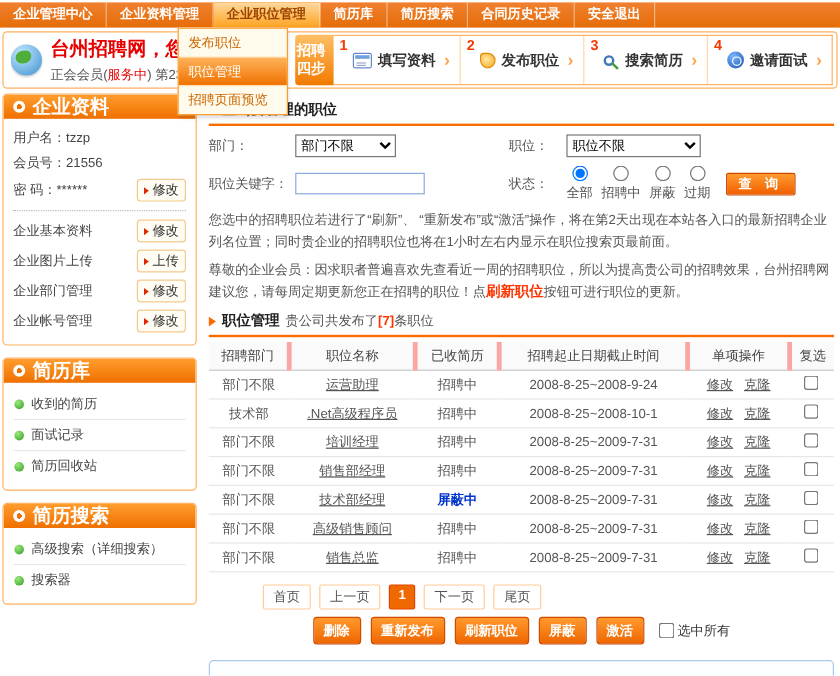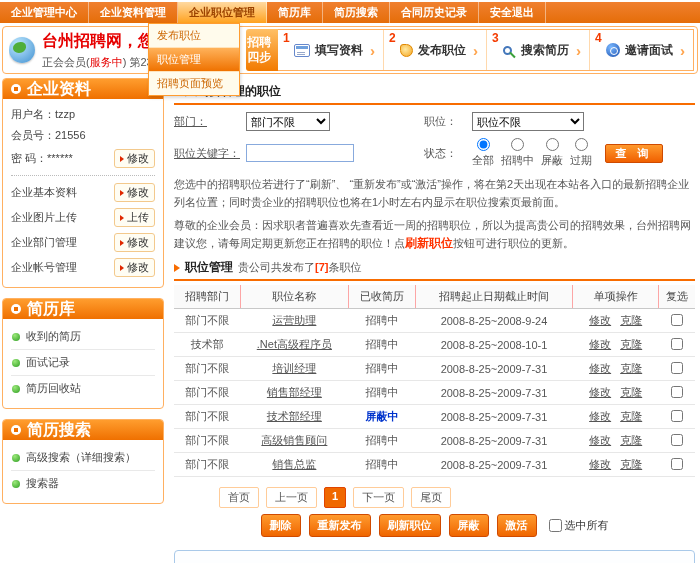--- a/index.html
+++ b/index.html
@@ -64,36 +64,36 @@
   .sec-title { display:flex; align-items:center; gap:5px; margin:5px 0 3px 0; }
   .arrow-right { width:0; height:0; border-left:6px solid #f86c00; border-top:4px solid transparent; border-bottom:4px solid transparent; flex:none; }
   .sec-title b { color:#222; font-size:12px; }
   .sec-title .count-text { color:#555; font-size:11px; }
   .count-red { color:#ff3300; font-weight:bold; }
   .hr-orange { border:none; border-top:2px solid #f86c00; margin:2px 0 6px 0; }
 
   .form-row { display:flex; align-items:center; margin:7px 0; }
   .fcol1 { width:250px; display:flex; align-items:center; }
   .fcol2 { flex:1; display:flex; align-items:center; }
-  .flabel { width:72px; color:#555;text-decoration:underline; }
+  .flabel { width:72px; color:#555; }
   .flabel2 { width:48px; color:#555; }
   select.qsel { border:1px solid #777; background:#fff; font-size:11px; height:19px; font-family:inherit; }
   .sel-dept { width:84px; }
   .sel-pos { width:112px; }
   input.kw { width:108px; height:18px; border:1px solid #88aadd; font-size:11px; padding:0 3px; }
   .radios { display:flex; align-items:center; gap:2px; color:#555; }
   .radios label { display:flex; align-items:center; gap:2px; margin-right:5px; cursor:pointer;flex-direction:column; }
   .radios input { margin:0; }
   .btn-search { margin-left:8px; width:58px; height:19px; background:linear-gradient(#ff9a2e,#f06000); color:#fff; font-weight:bold; border:1px solid #cf4a00; border-radius:2px; font-size:11px; letter-spacing:4px; cursor:pointer; font-family:inherit; }
   .notice { line-height:1.65; color:#555; margin:5px 0; }
   .notice .link-red { color:#ff3300; font-weight:bold; font-size:12px; cursor:pointer; }
 
   table.jobs { width:100%; border-collapse:collapse; margin-top:-2px; }
   table.jobs th { font-weight:normal; color:#444; padding:4px 2px; border-bottom:1px solid #c8c8c8; background:#fafafa; }
-  table.jobs th + th { border-left:1px solid #fca5a5; }
+  table.jobs th + th { border-left:4px solid #fca5a5; }
   table.jobs td { text-align:center; padding:4px 2px; border-bottom:1px solid #e7e7e7; color:#555; }
   .job-link { color:#555; text-decoration:underline; cursor:pointer; }
   .op-link { color:#555; text-decoration:underline; cursor:pointer; margin:0 3px; }
   .st-blocked { color:#0033cc; font-weight:bold; }
   table.jobs input[type=checkbox] { width:12px; height:12px; }
 
   .pagination { display:flex; gap:7px; margin:10px 0 4px 0;padding-left:45px; }
   .pg { border:1px solid #ffcc99; background:#fff; color:#555; padding:2px 8px; border-radius:2px; cursor:pointer; }
   .pg.current { background:#f06800; color:#fff; border-color:#e04400; font-weight:bold; padding:2px 7px; }
 

